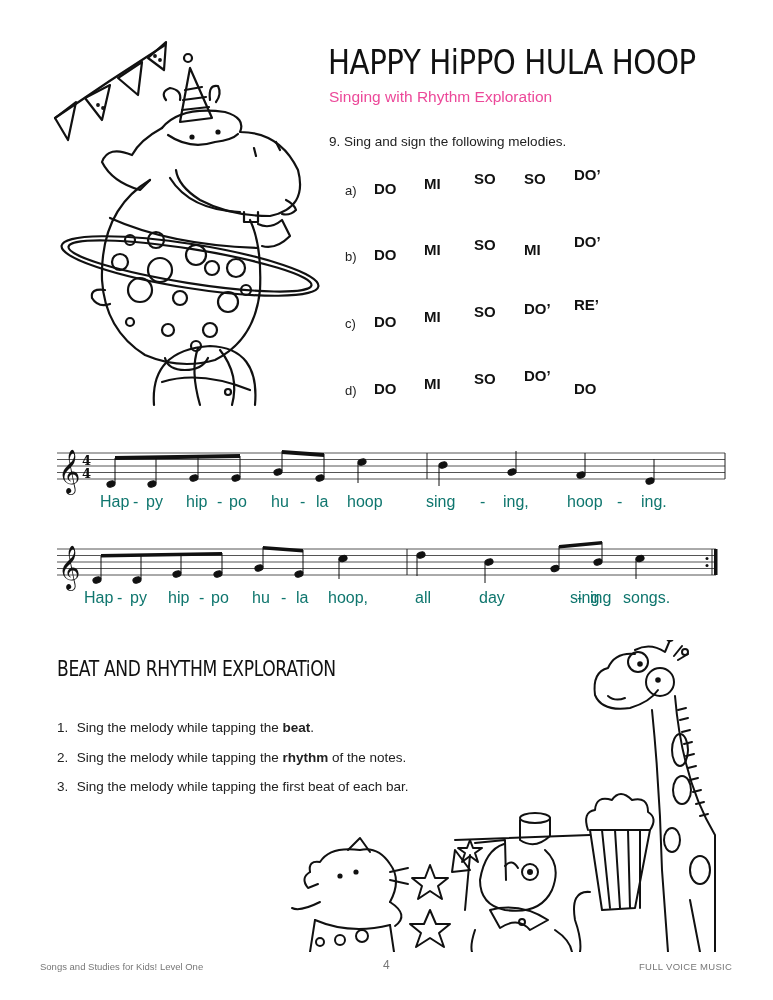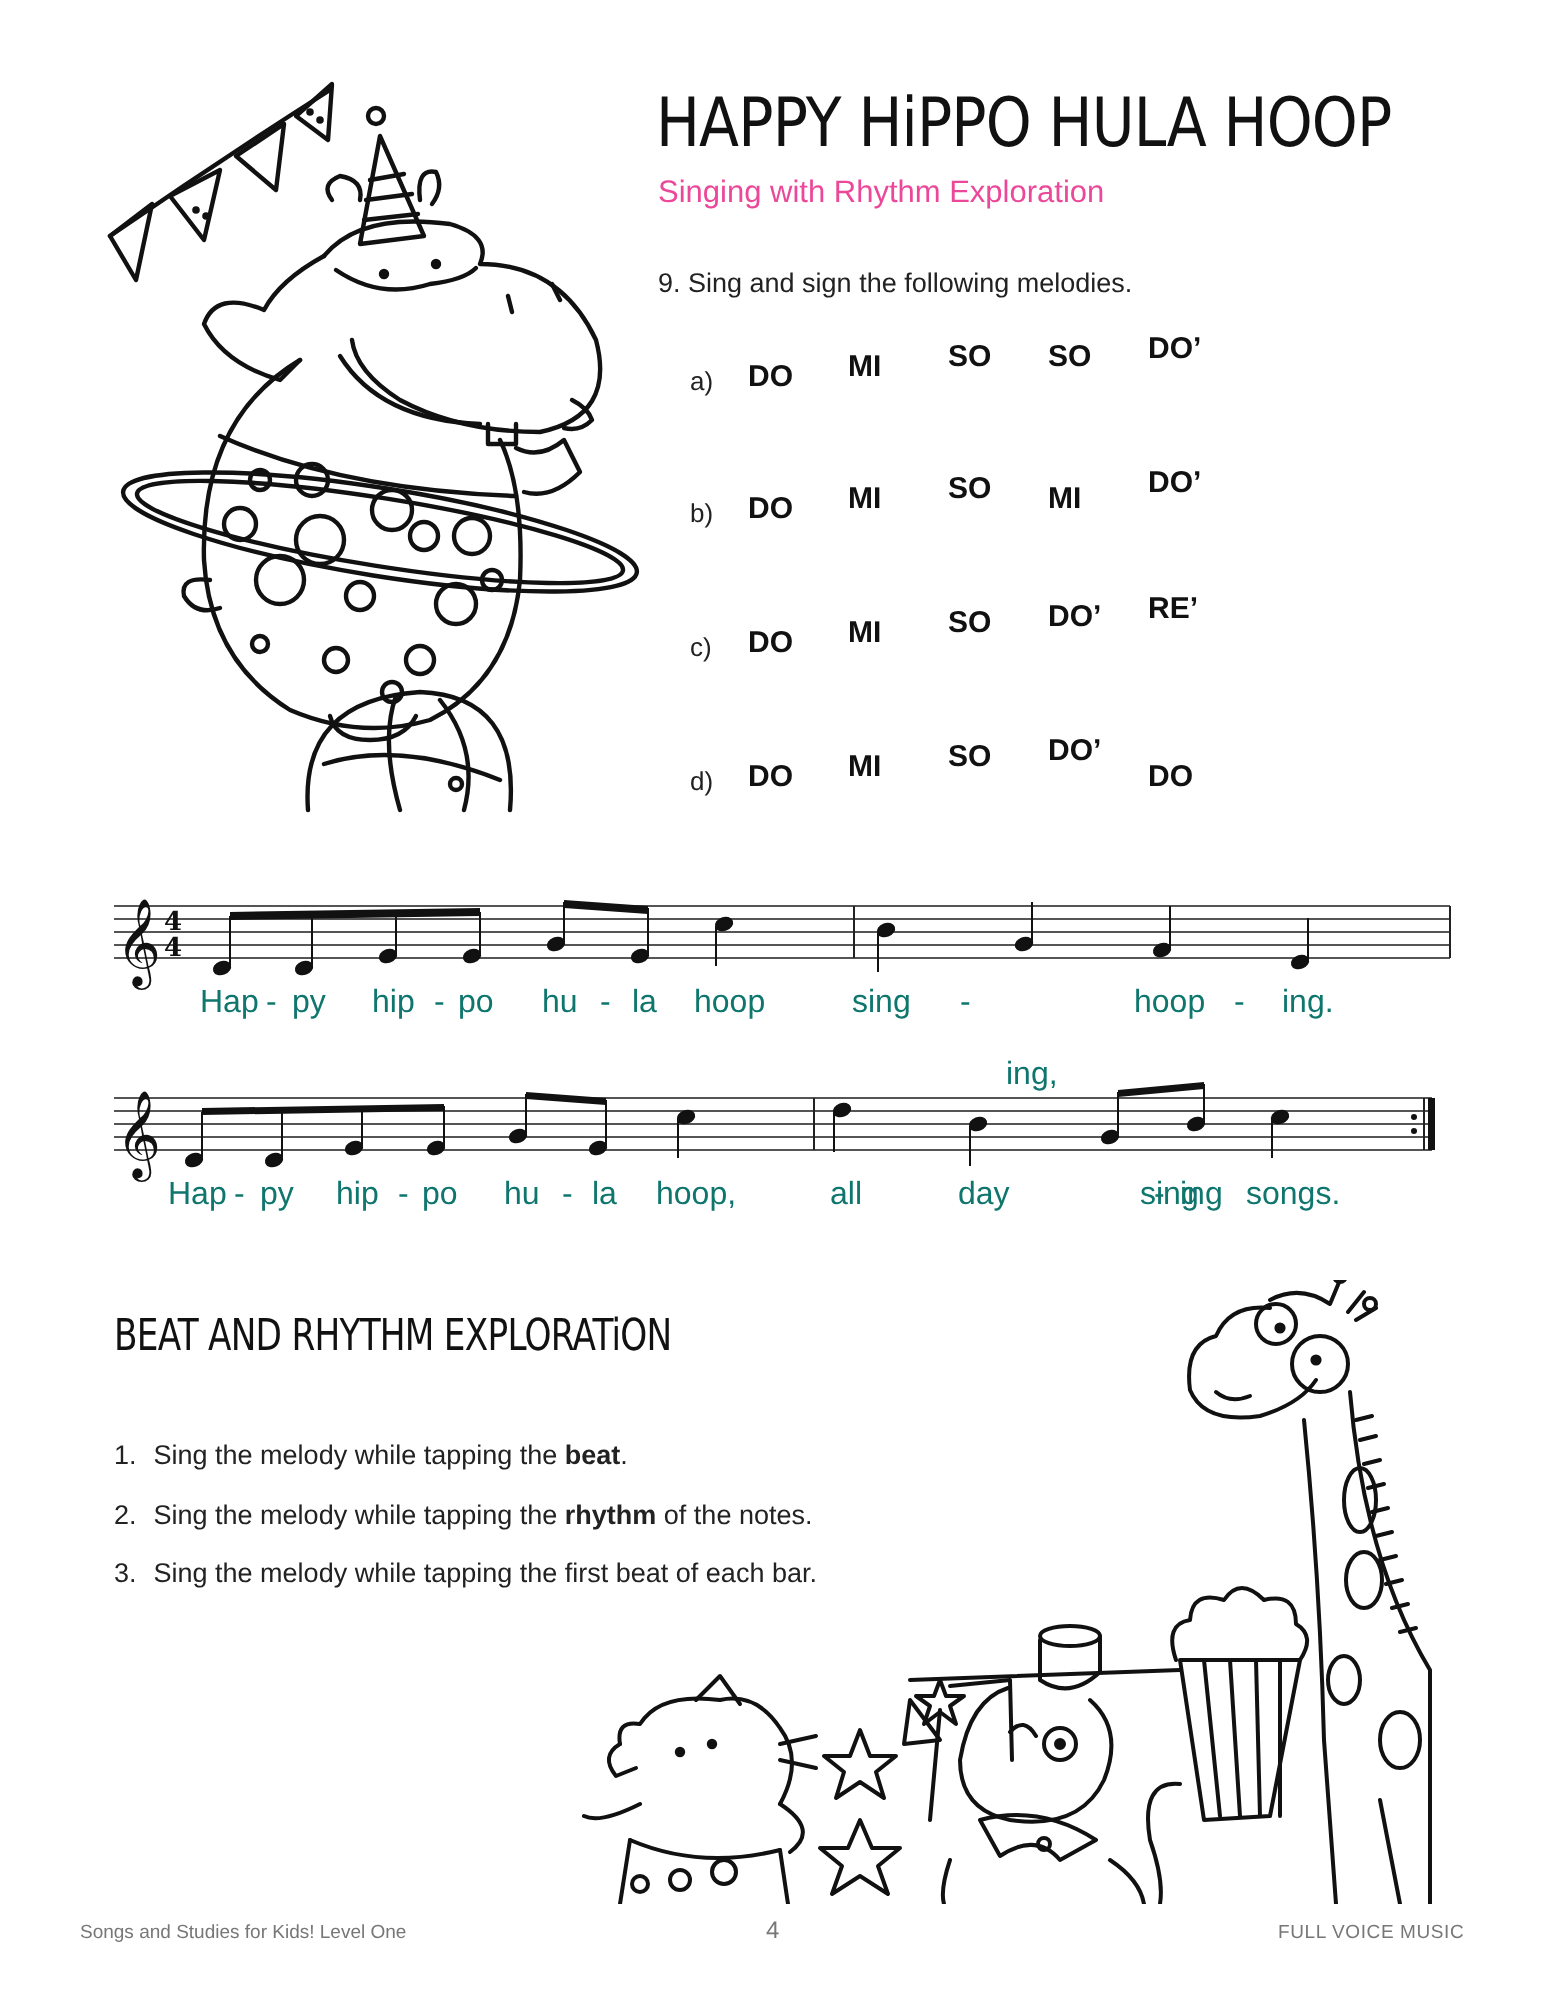--- a/index.html
+++ b/index.html
@@ -182,21 +182,21 @@
   <span class="abs lyric" style="left:146px;top:493px;">py</span>
   <span class="abs lyric" style="left:186px;top:493px;">hip</span>
   <span class="abs lyric" style="left:217px;top:493px;">-</span>
   <span class="abs lyric" style="left:229px;top:493px;">po</span>
   <span class="abs lyric" style="left:271px;top:493px;">hu</span>
   <span class="abs lyric" style="left:300px;top:493px;">-</span>
   <span class="abs lyric" style="left:316px;top:493px;">la</span>
   <span class="abs lyric" style="left:347px;top:493px;">hoop</span>
   <span class="abs lyric" style="left:426px;top:493px;">sing</span>
   <span class="abs lyric" style="left:480px;top:493px;">-</span>
-  <span class="abs lyric" style="left:503px;top:493px;margin-top:36px;">ing,</span>
+  <span class="abs lyric" style="left:503px;top:493px;">ing,</span>
   <span class="abs lyric" style="left:567px;top:493px;">hoop</span>
   <span class="abs lyric" style="left:617px;top:493px;">-</span>
   <span class="abs lyric" style="left:641px;top:493px;">ing.</span>
 </div>
 
 <svg style="left:0;top:520px;" width="773" height="100" viewBox="0 520 773 100">
   <g stroke="#555" stroke-width="1">
     <line x1="57" y1="549" x2="716" y2="549"></line>
     <line x1="57" y1="555.5" x2="716" y2="555.5"></line>
     <line x1="57" y1="562" x2="716" y2="562"></line>

